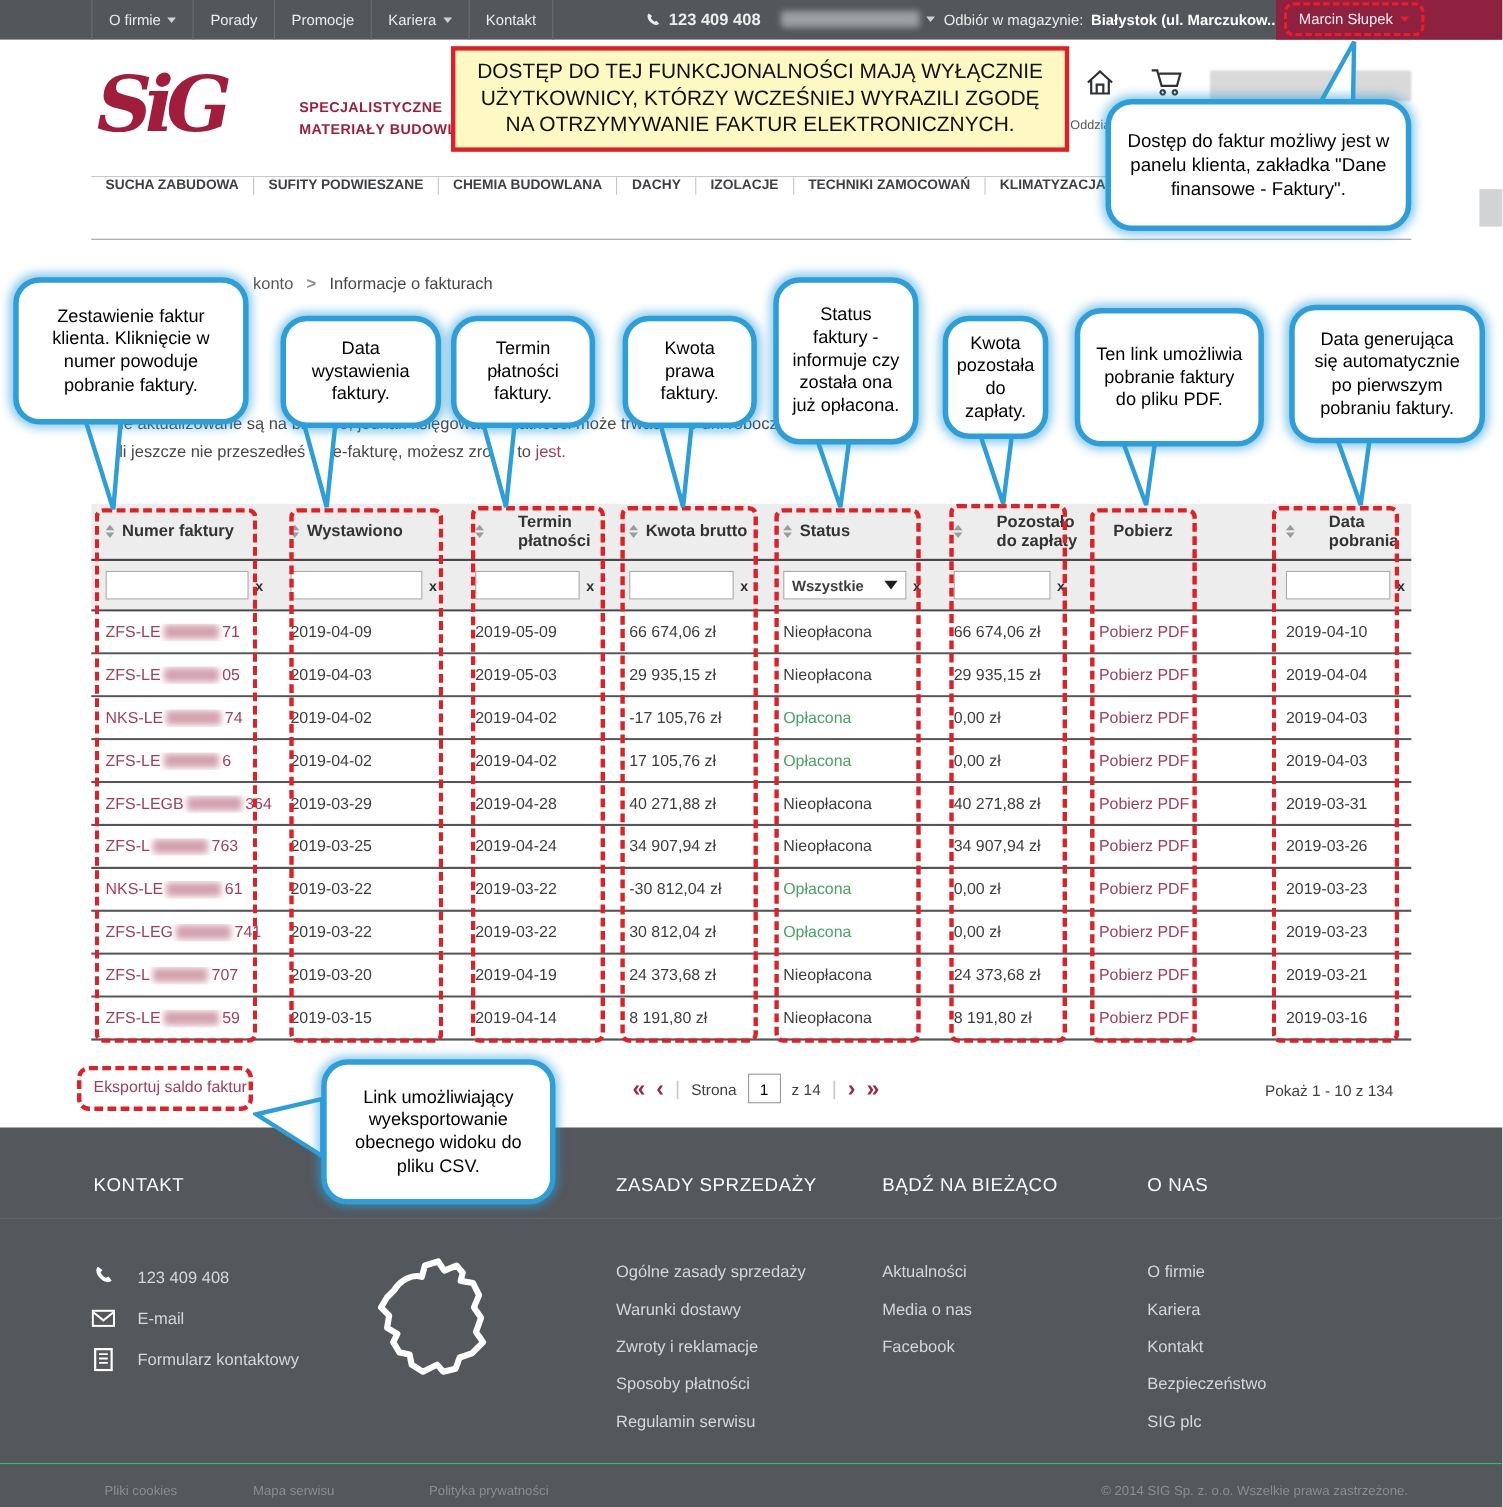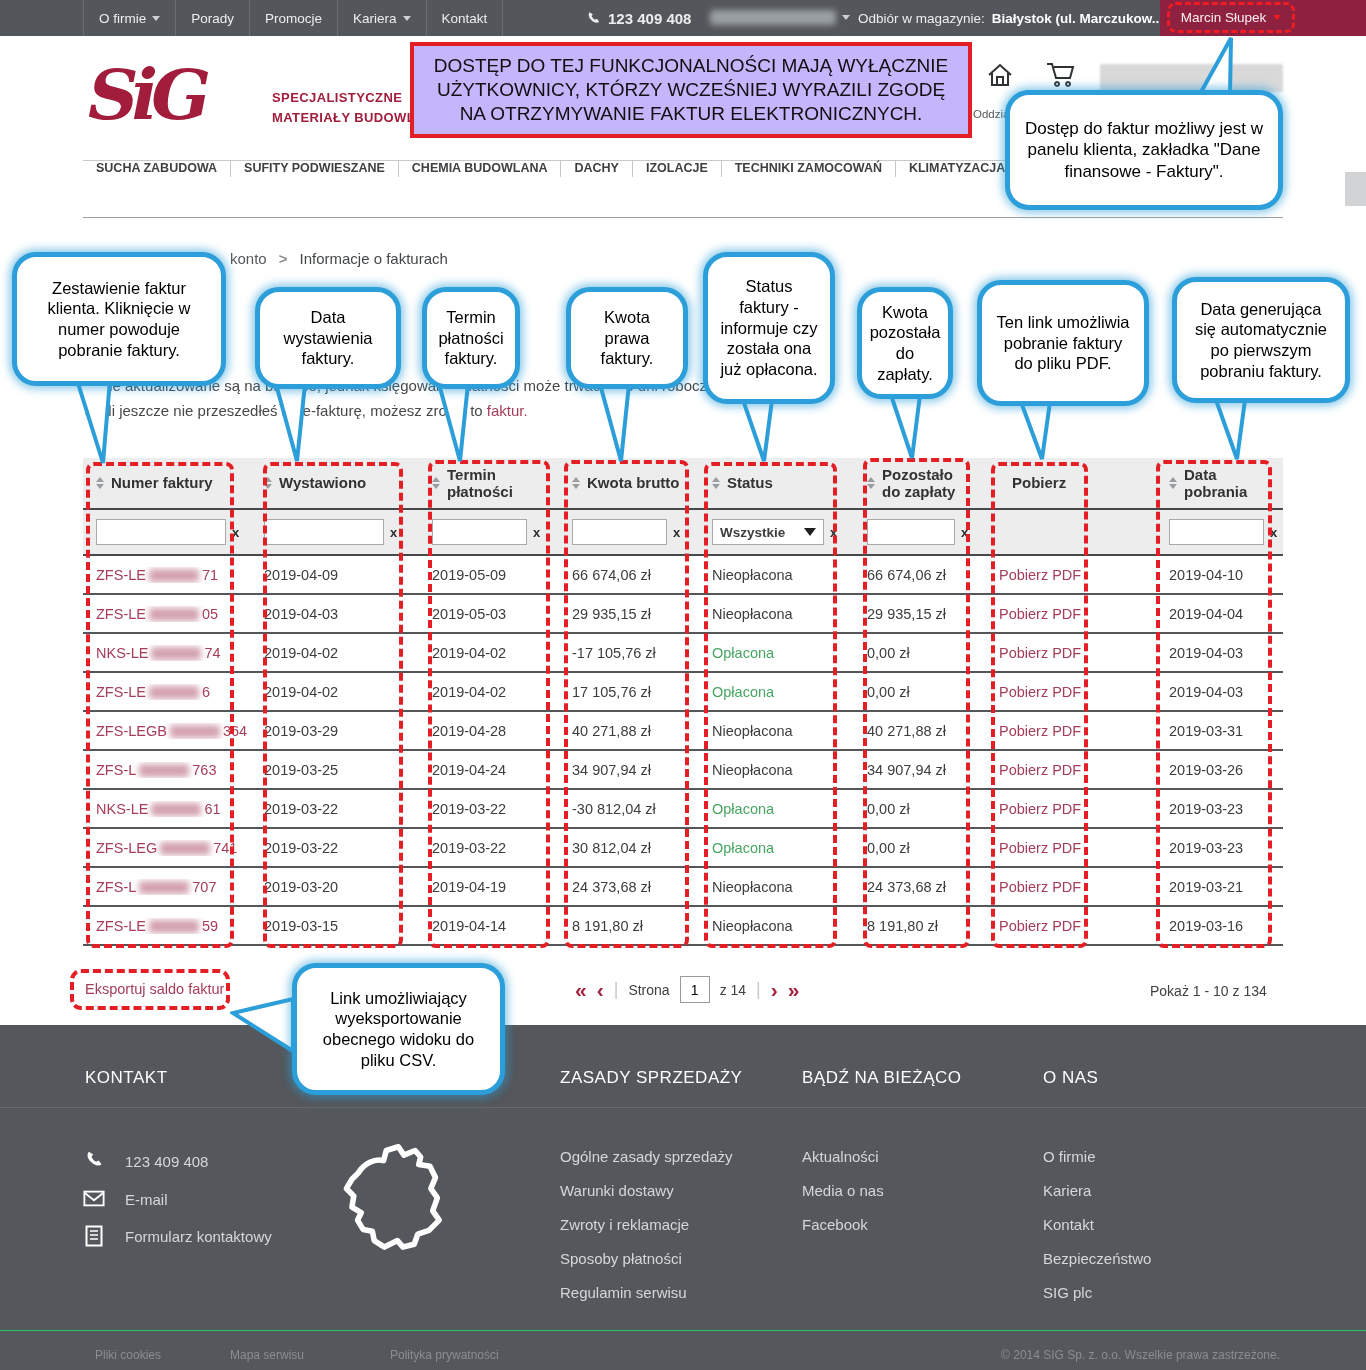--- a/index.html
+++ b/index.html
@@ -17,21 +17,21 @@
   .tb-blur-caret { position:absolute; left:842px; top:15px; }
   .tb-pickup { position:absolute; left:858px; top:0; height:36px; display:flex; align-items:center; gap:7px; }
   .tb-pickup b { color:#ffffff; }
   .tb-pickup u { cursor:pointer; }
   .tb-userbg { position:absolute; left:1160px; top:0; width:206px; height:36px; background:#8e2140; }
   .tb-user { position:absolute; left:1167px; top:2px; width:128px; height:31px; border:3px dashed #f01c23; border-radius:9px; display:flex; align-items:center; justify-content:center; gap:7px; color:#fbeef1; cursor:pointer; }
 
   
   .logo { position:absolute; left:88px; top:60px; font-family:"DejaVu Serif", serif; font-style:italic; font-weight:bold; font-size:70px; line-height:1; color:#a11d3b; letter-spacing:-7px; }
   .logo-sub { position:absolute; left:236px; top:88px; color:#a11d3b; font-size:13px; font-weight:bold; letter-spacing:.4px; line-height:1.55;margin-left:36px; }
-  .notice { position:absolute; left:410px; top:42px; width:562px; height:96px; background:#c4b5fd; border:4px solid #e31e25; z-index:15; display:flex; align-items:center; justify-content:center; text-align:center; padding:0 16px; font-size:19px; color:#101010; line-height:1.25; }
+  .notice { position:absolute; left:410px; top:42px; width:562px; height:96px; background:#fef9c3; border:4px solid #e31e25; z-index:15; display:flex; align-items:center; justify-content:center; text-align:center; padding:0 16px; font-size:19px; color:#101010; line-height:1.25; }
   .hicon { position:absolute; z-index:6; }
   .branches-lbl { position:absolute; left:973px; top:108px; font-size:11.5px; color:#55585b; z-index:6; }
   .search-blur { position:absolute; left:1100px; top:64px; width:183px; height:28px; background:#d9d9d9; border-radius:2px; filter:blur(1px); }
   .side-tab { position:absolute; left:1345px; top:172px; width:21px; height:34px; background:#d2d3d4; }
 
   
   .nav { position:absolute; left:83px; top:160px; width:1200px; height:58px; border-top:1px solid #c9c9c9; border-bottom:1px solid #9e9e9e; display:flex; font-size:12.5px; font-weight:bold; color:#3e4043; }
   .nav-item { padding:0 13px; cursor:pointer; white-space:nowrap; }
   .nav-sep { width:1px; height:16px; background:#c6c6c6; }
 
@@ -43,21 +43,21 @@
   .intro2 { position:absolute; left:85px; top:402px; font-size:15px; color:#46484a; }
   .intro2 a { color:#a63d58; text-decoration:none; cursor:pointer; }
 
   
   .tbl { position:absolute; left:83px; top:458px; width:1200px; font-size:14.5px; color:#3b3d3f; z-index:10; }
   .trow { display:grid; grid-template-columns:168px 168px 140px 140px 155px 132px 104px 66px 127px; }
   .thead { background:#ededed; height:52px; border-bottom:2px solid #46484b; }
   .tfilter { background:#ededed; height:46px; border-bottom:2px solid #46484b; }
   .tdata { height:39px; border-bottom:2px solid #54575a; background:#fff; align-items:center; }
   .hcell { display:flex; align-items:center; gap:7px; padding-left:13px; font-weight:bold; font-size:15px; color:#333; line-height:1.15; }
-  .hcell .narrow { max-width:86px; }
+  .hcell .narrow { max-width:86px;margin-left:24px; }
   .sort { display:inline-flex; flex-direction:column; gap:2px; flex:none; cursor:pointer; }
   .sort i { width:0; height:0; border-left:4px solid transparent; border-right:4px solid transparent; }
   .sort .up { border-bottom:5px solid #9a9da0; }
   .sort .dn { border-top:5px solid #9a9da0; }
   .fcell { display:flex; align-items:center; gap:6px; padding-left:13px; }
   .flt { height:26px; border:1px solid #a9a9a9; background:#fff; font:13px "Liberation Sans", sans-serif; padding:0 5px; }
   .w130{width:130px}.w120{width:120px}.w95{width:95px}.w88{width:88px}
   .clear-x { font-weight:bold; font-size:13px; color:#2c2c2c; cursor:pointer; }
   .sel { width:112px; height:26px; border:1px solid #a9a9a9; background:#fff; display:flex; align-items:center; justify-content:space-between; padding:0 7px; font-weight:bold; font-size:13.5px; cursor:pointer; }
   .sel-caret { width:0; height:0; border-left:6px solid transparent; border-right:6px solid transparent; border-top:8px solid #1e1e1e; }
@@ -174,21 +174,21 @@
   </div>
 
   <div class="crumbs">
     <span>konto</span>
     <span class="crumb-sep">&gt;</span>
     <span class="cur">Informacje o fakturach</span>
   </div>
   <div class="intro1">Dane aktualizowane są na bieżąco, jednak księgowanie płatności może trwać do 3 dni roboczych.</div>
   <div class="intro2">
     <span>Jeśli jeszcze nie przeszedłeś na e-fakturę, możesz zrobić to</span>
-    <a>faktur.</a>
+    <a>jest.</a>
   </div>
 
   <div class="tbl">
     <div class="trow thead">
       <div class="hcell">
           <span class="sort">
             <i class="up"></i>
             <i class="dn"></i>
           </span>
           <span>Numer faktury</span>
@@ -432,21 +432,21 @@
   <svg class="tail" style="left:273px; top:382px;" width="36" height="82">
       <polygon points="3,2 32,2 24,79" fill="#fff" stroke="#2c9ed9" stroke-width="4"></polygon>
     </svg>
   <div class="co" style="left:255px; top:287px; width:146px; height:102px;">
       <span>Data wystawienia faktury.</span>
     </div>
 
   <svg class="tail" style="left:436px; top:382px;" width="36" height="82">
       <polygon points="3,2 32,2 24,79" fill="#fff" stroke="#2c9ed9" stroke-width="4"></polygon>
     </svg>
-  <div class="co" style="left:422px; top:287px; width:98px; height:102px;align-items:center;">
+  <div class="co" style="left:410px; top:287px; width:131px; height:102px;align-items:center;">
       <span>Termin płatności faktury.</span>
     </div>
 
   <svg class="tail" style="left:597px; top:382px;" width="36" height="82">
       <polygon points="3,2 32,2 24,79" fill="#fff" stroke="#2c9ed9" stroke-width="4"></polygon>
     </svg>
   <div class="co" style="left:566px; top:287px; width:122px; height:102px;">
       <span>Kwota prawa faktury.</span>
     </div>
 

